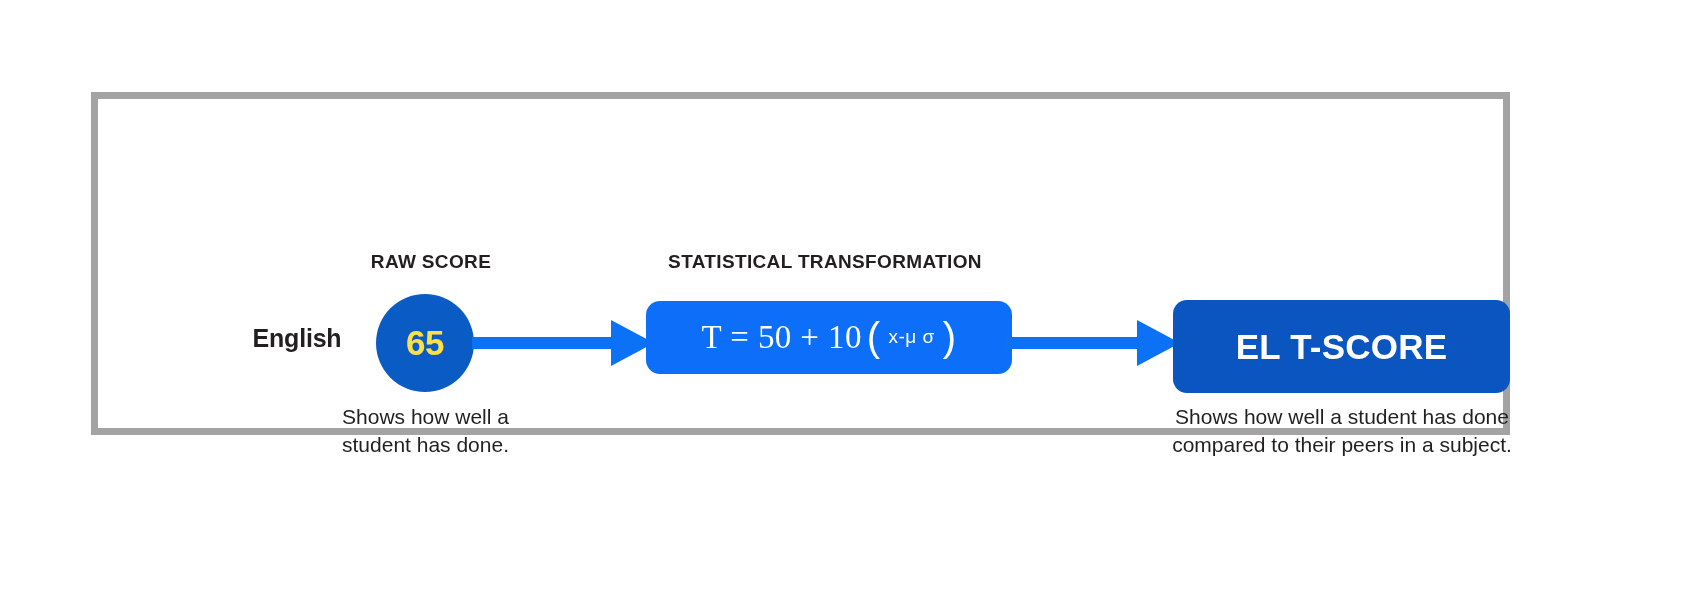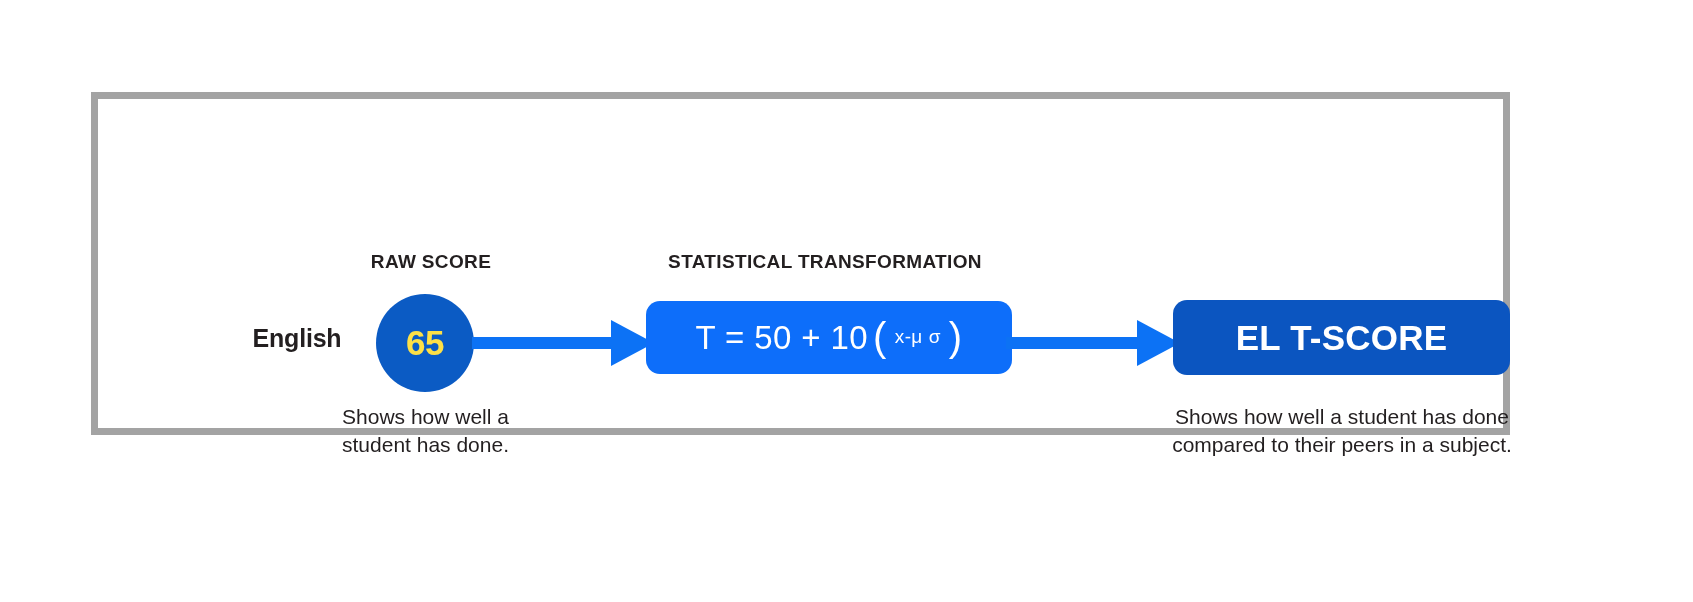--- a/index.html
+++ b/index.html
@@ -123,21 +123,21 @@
     justify-content: center;
   }
   #formula-inner {
     display: flex;
     align-items: center;
     color: #ffffff;
     font-size: 33px;
     letter-spacing: 0.4px;
     white-space: nowrap;
   }
-  #formula-lead { margin-right: 5px; }
+  #formula-lead { margin-right: 5px; font-family: Liberation Serif, serif; }
   .paren {
     font-size: 40px;
     line-height: 1;
     transform: translateY(-1px);
   }
   #fraction {
     display: inline-flex;
     flex-direction: row;
     align-items: center;
     margin: 0 5px;
@@ -159,21 +159,21 @@
     line-height: 1.05;
     padding: 0 3px;
   }
 
   
   #tscore-box {
     position: absolute;
     left: 1075px;
     top: 201px;
     width: 337px;
-    height: 75px;
+    height: 93px;
     border-radius: 14px;
     background: #0b55c0;
     display: flex;
     align-items: center;
     justify-content: center;
   }
   #tscore-label {
     color: #ffffff;
     font-size: 35px;
     font-weight: bold;

